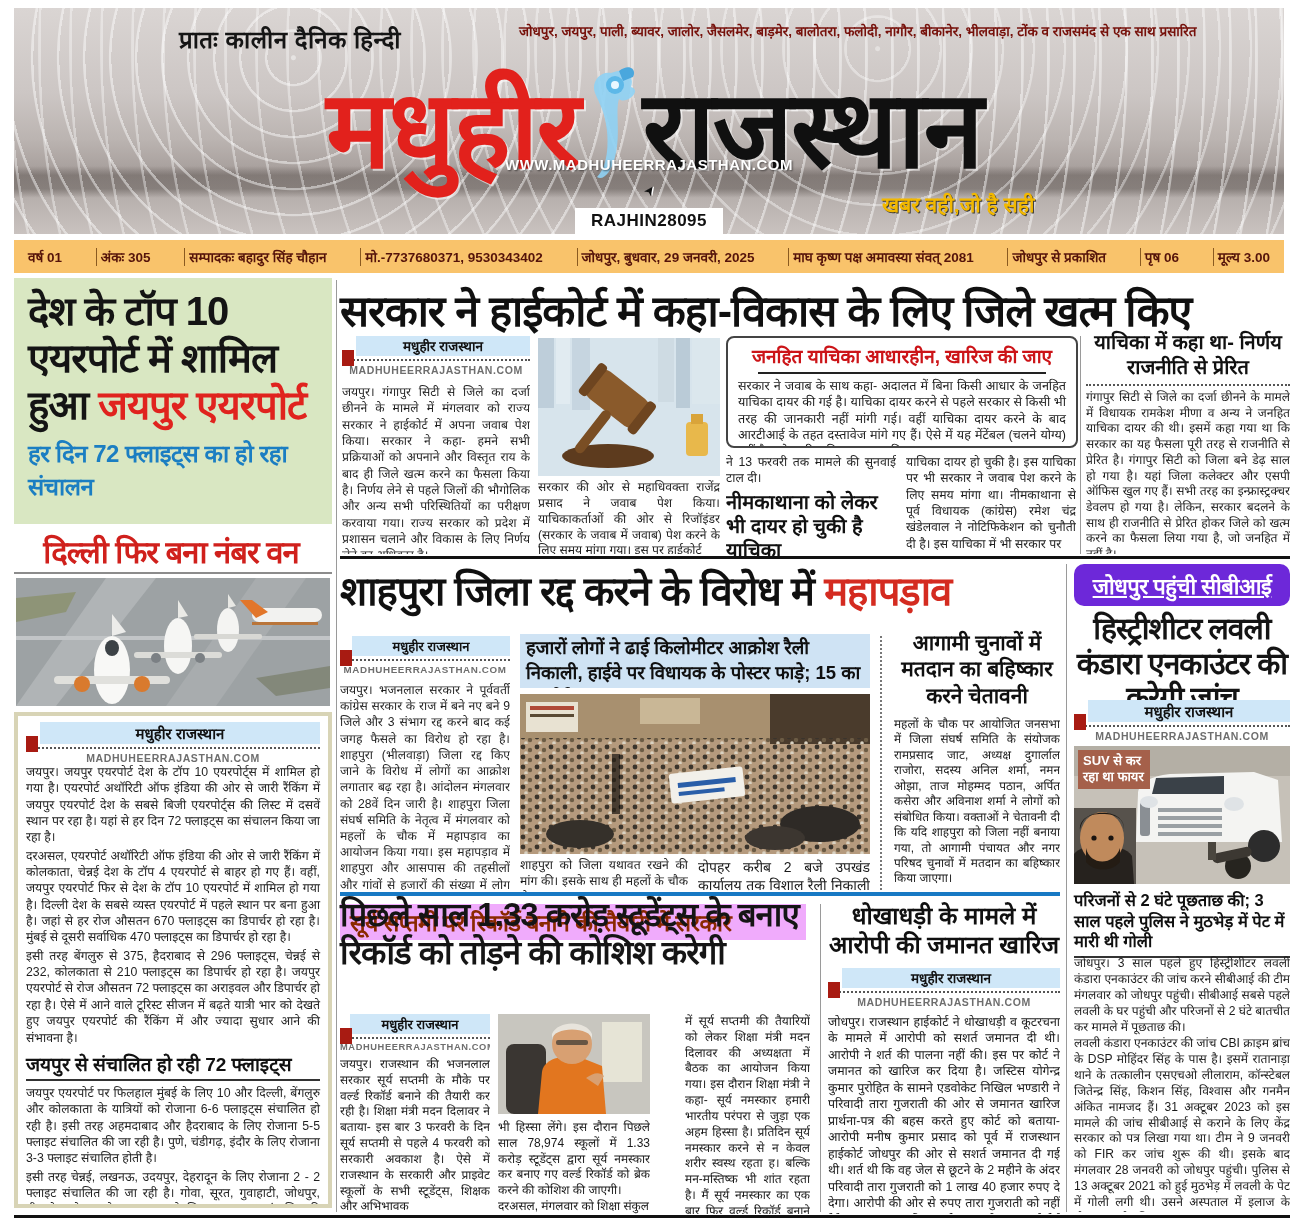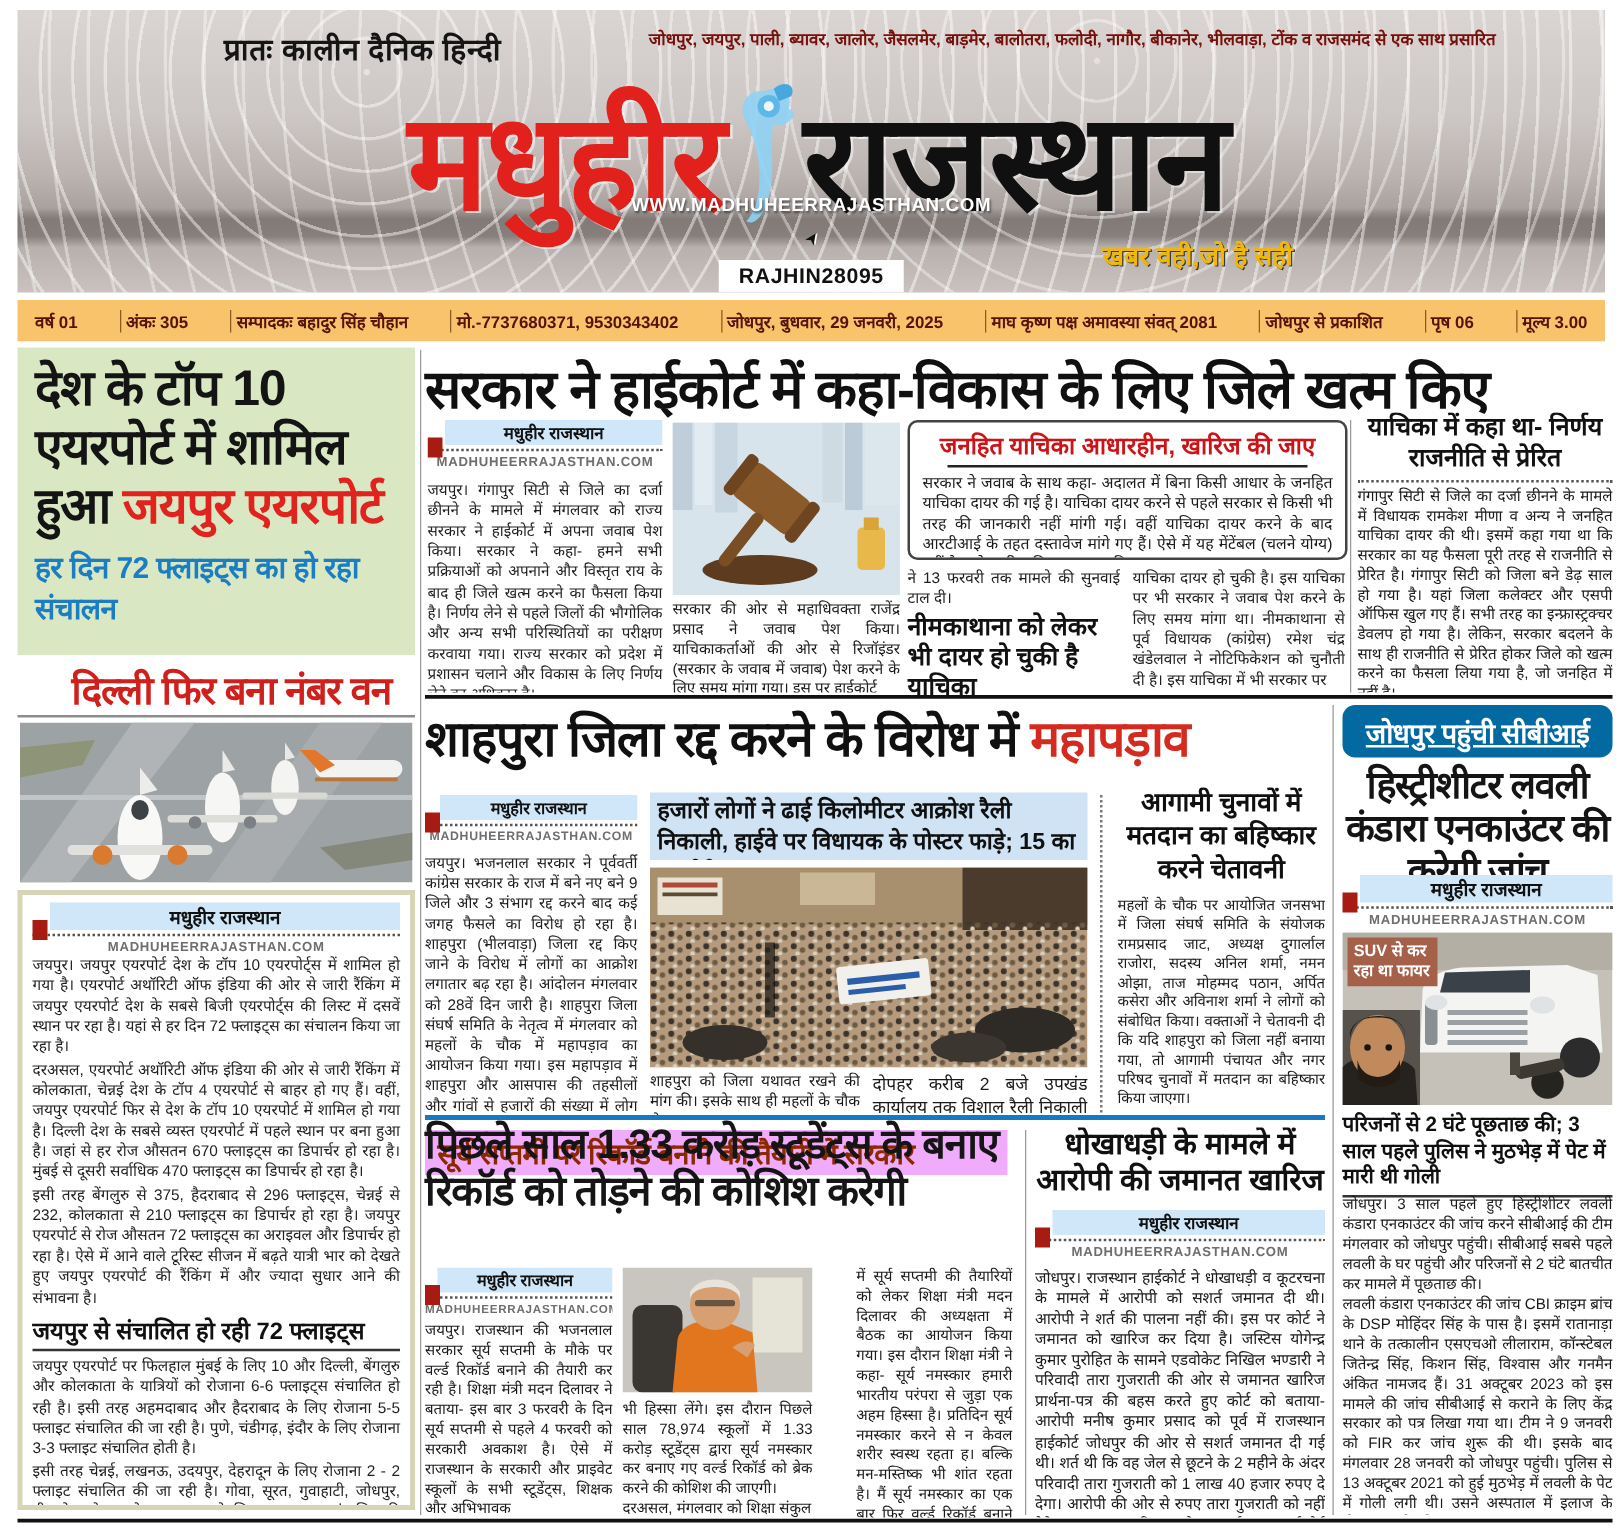--- a/index.html
+++ b/index.html
@@ -53,21 +53,21 @@
   .hrule { background:#111; }
 
   p.body { font-size:12.3px; line-height:1.33; color:#1f1f1f; }
   p.body + p.body { margin-top:2px; }
 
   
   .greenbox { left:14px; top:278px; width:318px; height:246px; background:#d9e7c2; padding:10px 12px 6px 14px; }
   .greenbox .h { font-size:40px; line-height:1.18; font-weight:bold; color:#141414; letter-spacing:-1px; }
   .greenbox .red { color:#e0231e; }
   .greenbox .strap { margin-top:6px; font-size:24px; font-weight:bold; color:#1b7ec2; letter-spacing:-0.5px; }
-  .left-strap-red { left:26px; top:530px; width:318px; font-size:31px; font-weight:bold; color:#d0201c; text-align:center; letter-spacing:-1px; }
+  .left-strap-red { left:12px; top:530px; width:318px; font-size:31px; font-weight:bold; color:#d0201c; text-align:center; letter-spacing:-1px; }
   .left-rule { left:14px; top:572px; width:318px; height:2px; background:#8c8c8c; }
   .airport-img { left:16px; top:578px; width:314px; height:128px; }
   .left-frame { left:14px; top:712px; width:318px; height:496px; border:4px solid #d8d4b6; background:#fff; padding:6px 8px; }
   .left-frame .subhead2 { font-size:19px; font-weight:bold; color:#111; border-bottom:2px solid #333; padding-bottom:2px; margin:5px 0 4px 0; }
 
   
   .court-headline { left:340px; top:280px; width:950px; font-size:43px; font-weight:bold; color:#101010; letter-spacing:-1px; white-space:nowrap; }
   .court-colA { left:342px; top:336px; width:188px; height:218px; }
   .court-colA p { font-size:12.2px; line-height:1.34; }
   .gavel-img { left:538px; top:338px; width:182px; height:138px; }
@@ -111,21 +111,21 @@
   .surya-c2 p { font-size:12px; line-height:1.32; }
   .surya-c3 { left:658px; top:1014px; width:152px; height:200px; }
   .surya-c3 p { font-size:12px; line-height:1.32;margin-left:27px; }
 
   
   .fraud-col { left:828px; top:902px; width:232px; height:312px; }
   .fraud-col .h { font-size:24px; font-weight:bold; text-align:center; line-height:1.2; color:#101010; margin-bottom:8px; }
   .fraud-col p { font-size:12.4px; line-height:1.33; margin-top:6px; }
 
   
-  .cbi-tag { left:1074px; top:564px; width:216px; height:42px; background:#0369a1; border-radius:10px; display:flex; align-items:center; justify-content:center; }
+  .cbi-tag { left:1074px; top:564px; width:216px; height:42px; background:#6d28d9; border-radius:10px; display:flex; align-items:center; justify-content:center; }
   .cbi-tag span { color:#fff; font-size:22px; font-weight:bold; text-decoration:underline; letter-spacing:-0.5px; }
   .cbi-headline { left:1074px; top:612px; width:216px; font-size:30px; font-weight:bold; text-align:center; line-height:1.15; color:#141414; letter-spacing:-1px; }
   .cbi-byline { left:1074px; top:700px; width:216px; }
   .cbi-img { left:1074px; top:746px; width:216px; height:138px; }
   .cbi-label { position:absolute; left:4px; top:4px; width:72px; background:#a5604a; color:#fff; font-size:13px; font-weight:bold; line-height:1.25; padding:3px 5px; }
   .cbi-caption { left:1074px; top:890px; width:216px; font-size:16.5px; font-weight:bold; line-height:1.25; color:#101010; border-bottom:2px solid #333; padding-bottom:4px; }
   .cbi-body { left:1074px; top:956px; width:216px; height:256px; }
   .cbi-body p { font-size:12.1px; line-height:1.32; }
 
   .bottom-rule { left:14px; top:1215px; width:1276px; height:3px; background:#111; }

